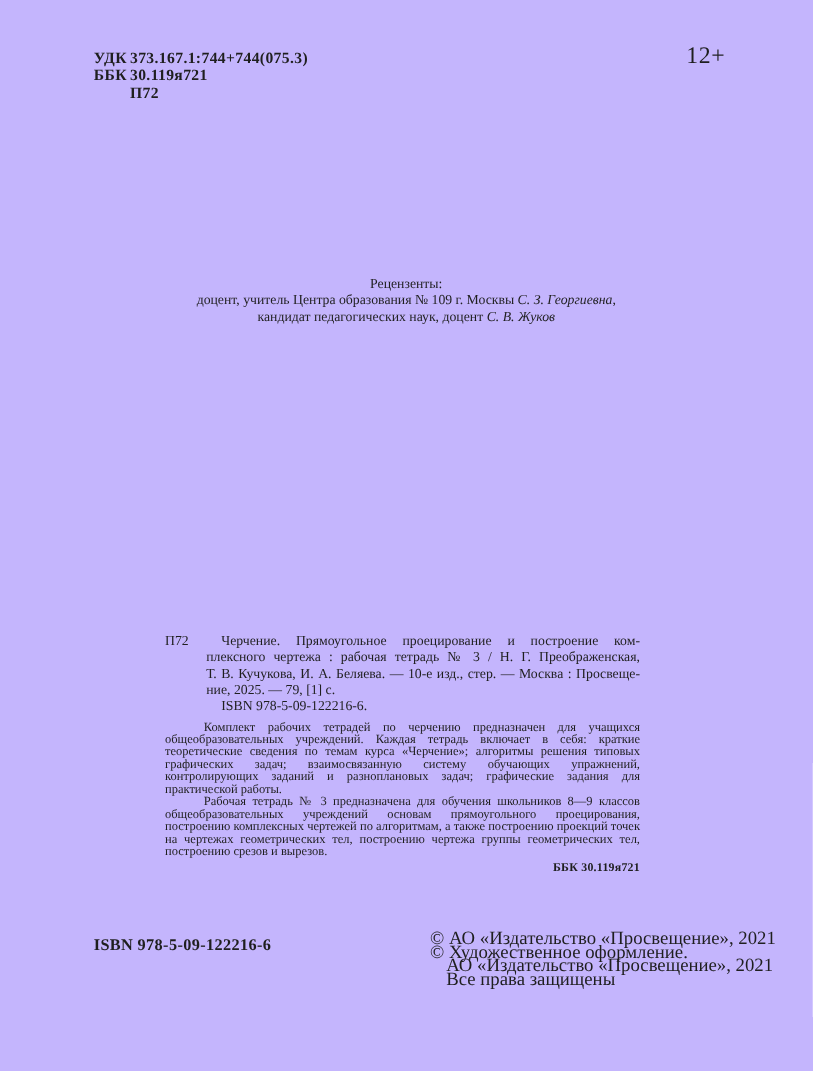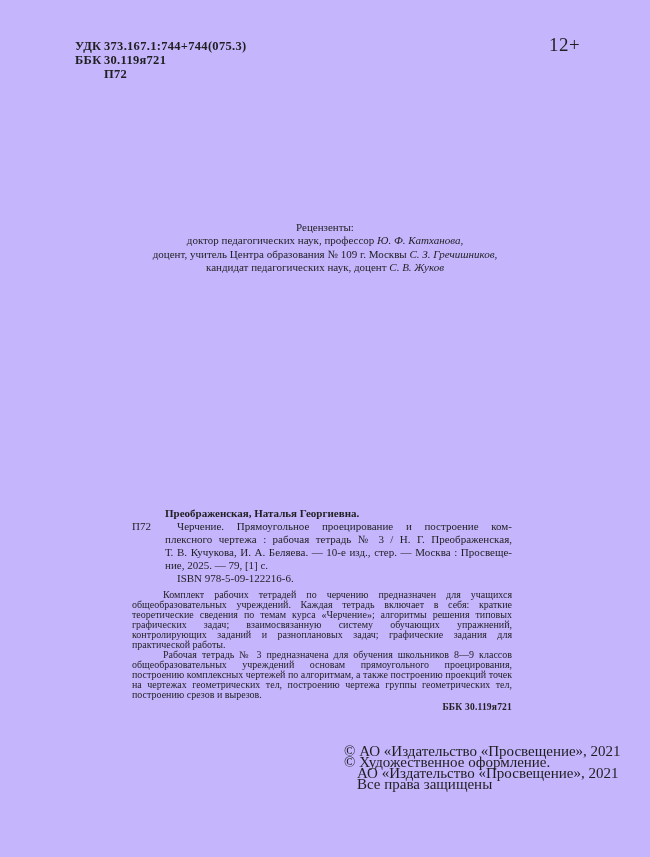--- a/index.html
+++ b/index.html
@@ -87,44 +87,43 @@
     <div class="row">
       <span class="lbl"></span>
       <span>П72</span>
     </div>
   </div>
 
   <div class="age-badge">12+</div>
 
   <div class="reviewers">
     <div>Рецензенты:</div>
-    <div><span>доктор педагогических наук, профессор </span><span class="name">Ю. Ф. Катханова</span><span>,</span></div>
-    <div><span>доцент, учитель Центра образования № 109 г. Москвы </span><span class="name">С. З. Гречишников</span><span>,</span></div>
+    <div><span>доцент, учитель Центра образования № 109 г. Москвы </span><span class="name">С. З. Георгиевна</span><span>,</span></div>
     <div><span>кандидат педагогических наук, доцент </span><span class="name">С. В. Жуков</span><span></span></div>
   </div>
 
   <div class="catalog">
-    <div class="author-heading">Преображенская, Наталья Георгиевна.</div>
     <div class="line pl45 jl">
       <span class="author-sign">П72</span>
       <span>Черчение. Прямоугольное проецирование и построение ком-</span>
     </div>
     <div class="line pl33 jl">плексного чертежа : рабочая тетрадь № 3 / Н. Г. Преображенская,</div>
     <div class="line pl33 jl">Т. В. Кучукова, И. А. Беляева. — 10-е изд., стер. — Москва : Просвеще-</div>
     <div class="line pl33">ние, 2025. — 79, [1] с.</div>
     <div class="line pl45">ISBN 978-5-09-122216-6.</div>
 
     <div class="annotation">Комплект рабочих тетрадей по черчению предназначен для учащихся общеобразовательных учреждений. Каждая тетрадь включает в себя: краткие теоретические сведения по темам курса «Черчение»; алгоритмы решения типовых графических задач; взаимосвязанную систему обучающих упражнений, контролирующих заданий и разноплановых задач; графические задания для практической работы.</div>
     <div class="annotation">Рабочая тетрадь № 3 предназначена для обучения школьников 8—9 классов общеобразовательных учреждений основам прямоугольного проецирования, построению комплексных чертежей по алгоритмам, а также построению проекций точек на чертежах геометрических тел, построению чертежа группы геометрических тел, построению срезов и вырезов.</div>
 
     <div class="udk-right">
       <div>ББК 30.119я721</div>
     </div>
   </div>
 
+  <div class="footer-isbn">ISBN 978-5-09-122216-6</div>
 
   <div class="copyright">
     <div>© АО «Издательство «Просвещение», 2021</div>
     <div>© Художественное оформление.</div>
     <div class="indent">АО «Издательство «Просвещение», 2021</div>
     <div class="indent">Все права защищены</div>
   </div>
 
 </div>
 

